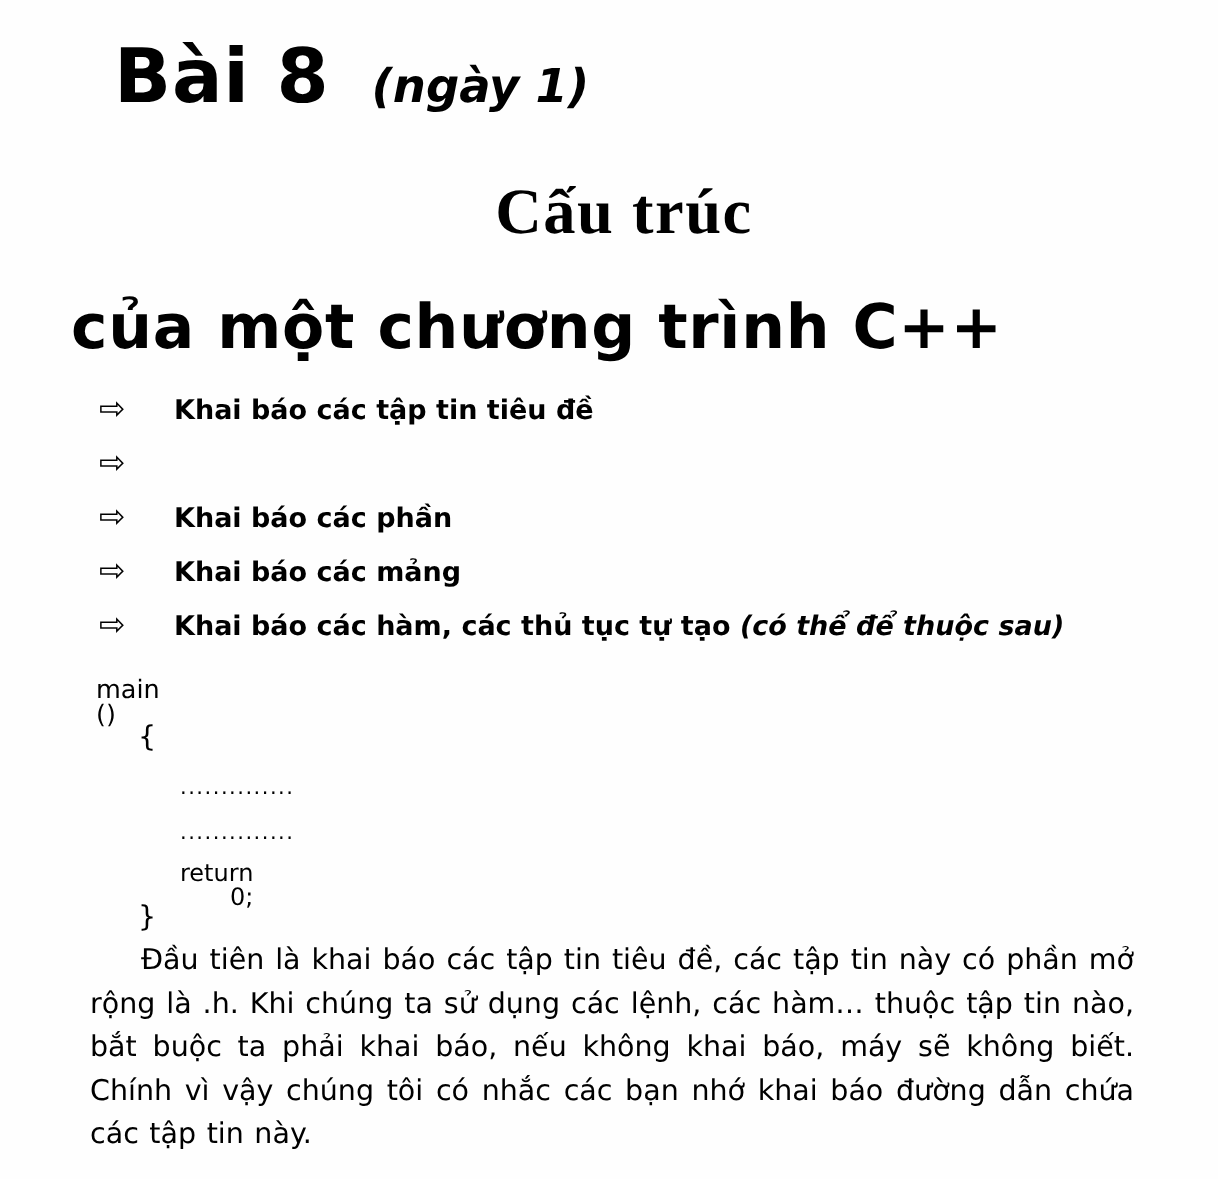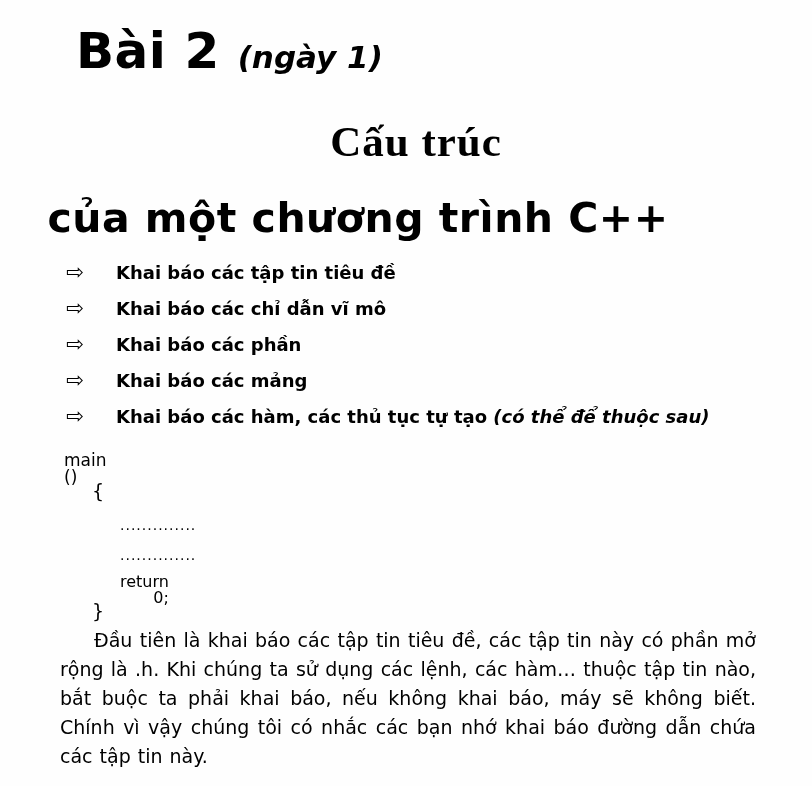--- a/index.html
+++ b/index.html
@@ -32,21 +32,21 @@
     font-size: 50px;
     font-weight: 700;
     letter-spacing: 0.5px;
     font-family: "DejaVu Sans", sans-serif;
   }
   .title-paren {
     font-size: 31px;
     font-weight: 700;
     font-style: italic;
     font-family: "DejaVu Sans", sans-serif;
-    margin-left: 18px;
+    margin-left: 28px;
   }
   .title-line-2 {
     position: absolute;
     left: 0;
     top: 117px;
     width: 812px;
     text-align: center;
     font-size: 43px;
     font-weight: 700;
     font-family: Liberation Serif, serif;
@@ -161,34 +161,33 @@
     text-indent: 34px;
     word-spacing: 1px;
   }
 </style>
 </head>
 <body>
 
 <div class="page">
 
   <div class="title-line-1">
-    <span class="title-main">Bài 2</span><span class="title-paren">(ngày 1)</span>
+    <span class="title-main">Bài 8</span><span class="title-paren">(ngày 1)</span>
   </div>
 
   <div class="title-line-2">Cấu trúc</div>
   <div class="title-line-3">của một chương trình C++</div>
 
   <div class="bullets">
     <div class="bullet-row">
       <span class="bullet-arrow">⇨</span>
       <span class="bullet-text">Khai báo các tập tin tiêu đề</span>
     </div>
     <div class="bullet-row">
       <span class="bullet-arrow">⇨</span>
-      <span class="bullet-text">Khai báo các chỉ dẫn vĩ mô</span>
     </div>
     <div class="bullet-row">
       <span class="bullet-arrow">⇨</span>
       <span class="bullet-text">Khai báo các phần</span>
     </div>
     <div class="bullet-row">
       <span class="bullet-arrow">⇨</span>
       <span class="bullet-text">Khai báo các mảng</span>
     </div>
     <div class="bullet-row">

